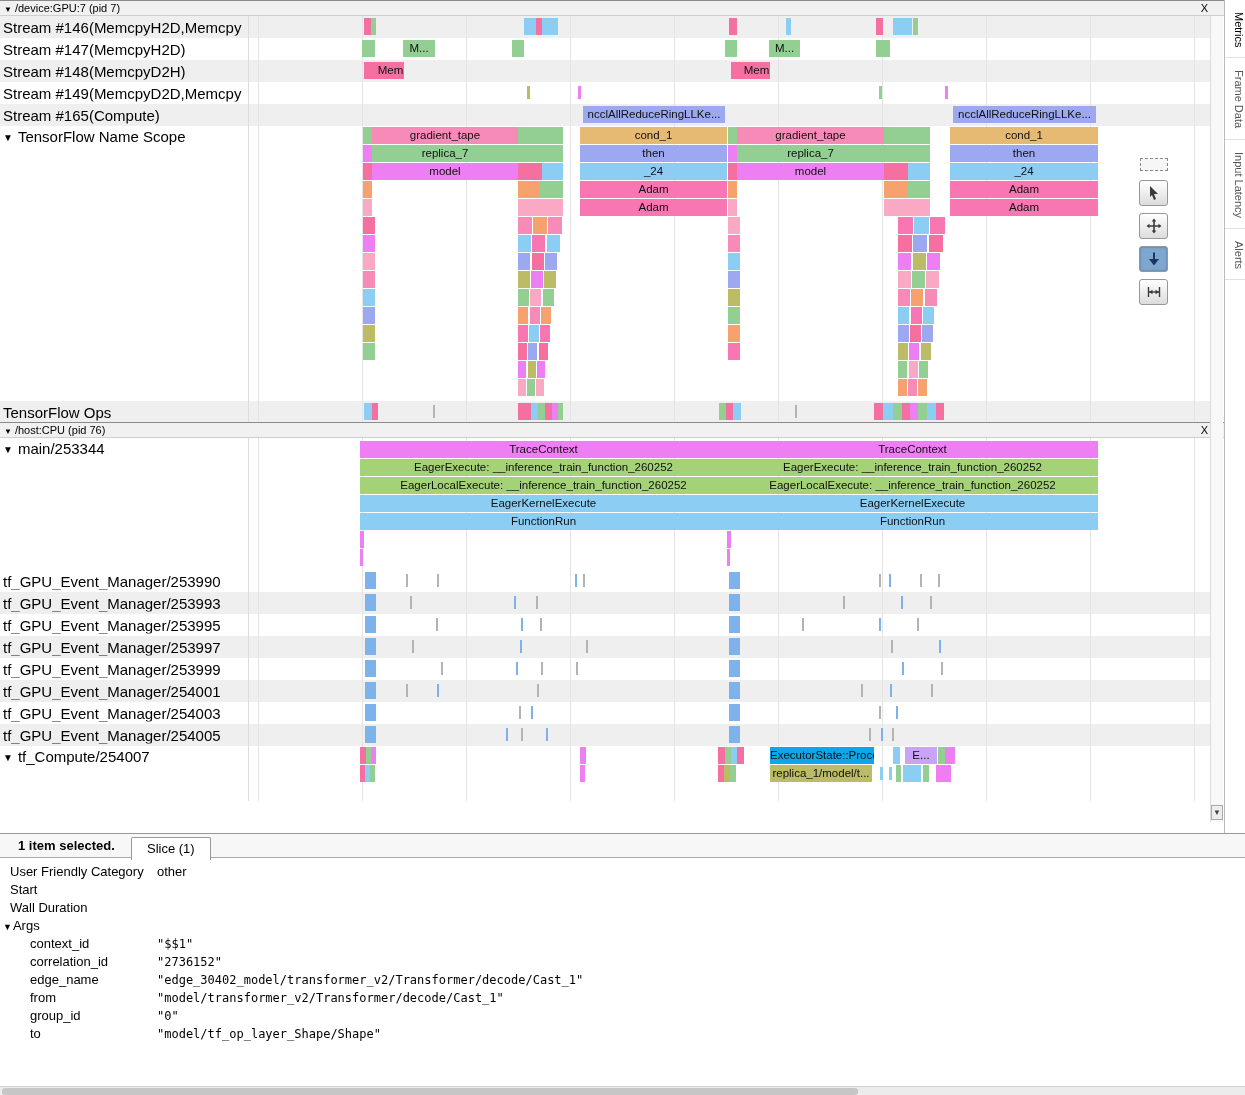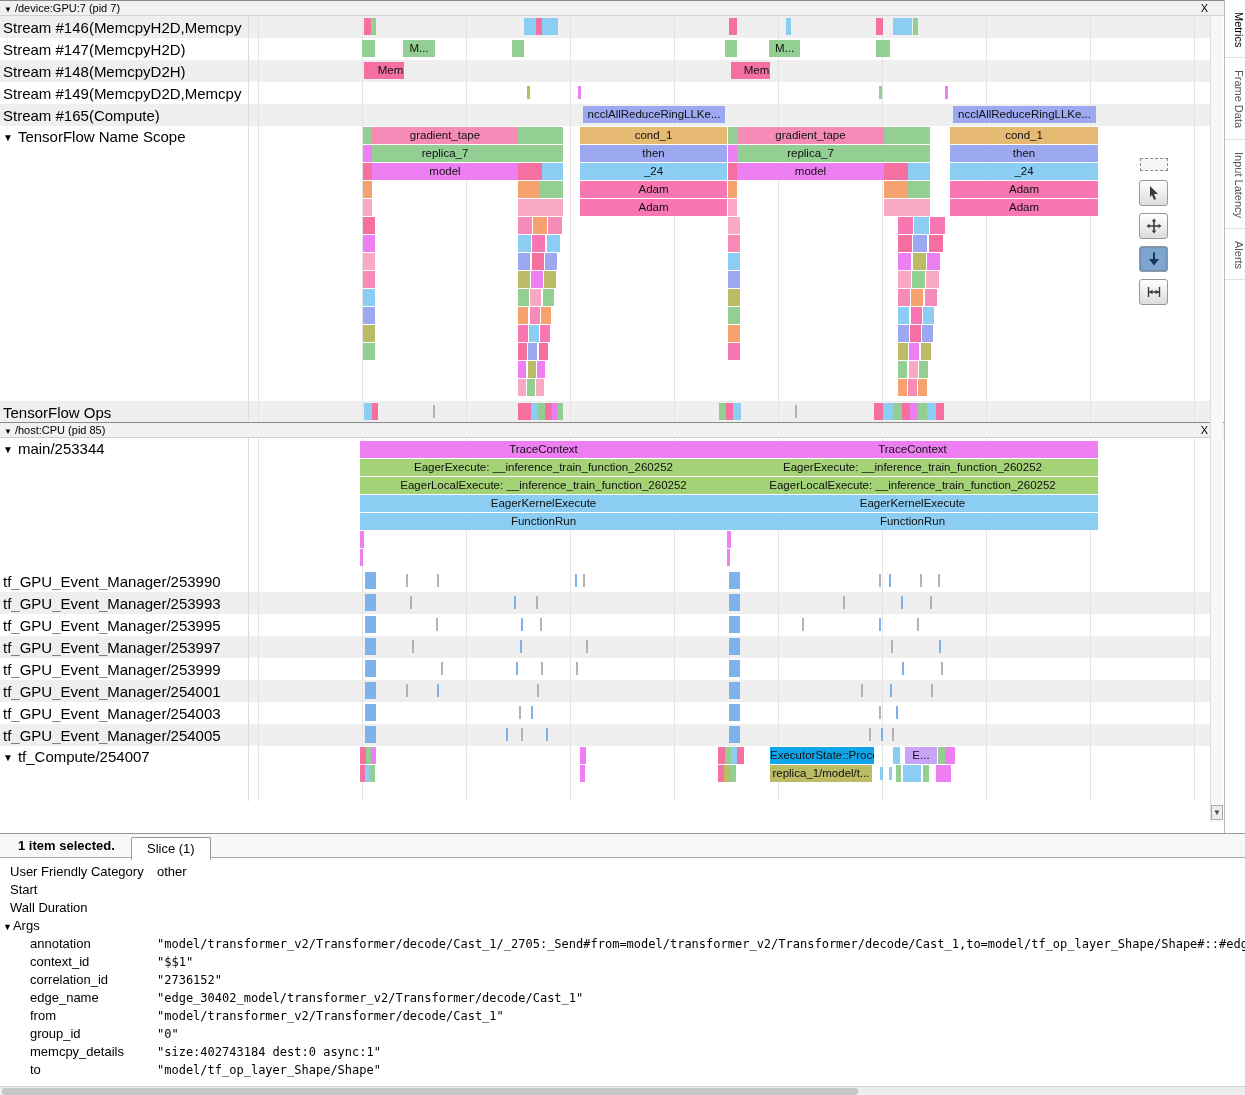--- a/index.html
+++ b/index.html
@@ -338,21 +338,21 @@
           <div class="slice" style="left: 893px; width: 9px; top: 2px; height: 17px; line-height: 17px; background: rgb(147, 206, 147);"></div>
           <div class="slice" style="left: 902px; width: 8px; top: 2px; height: 17px; line-height: 17px; background: rgb(245, 111, 161);"></div>
           <div class="slice" style="left: 910px; width: 8px; top: 2px; height: 17px; line-height: 17px; background: rgb(238, 127, 242);"></div>
           <div class="slice" style="left: 918px; width: 9px; top: 2px; height: 17px; line-height: 17px; background: rgb(147, 206, 147);"></div>
           <div class="slice" style="left: 927px; width: 9px; top: 2px; height: 17px; line-height: 17px; background: rgb(140, 205, 244);"></div>
           <div class="slice" style="left: 936px; width: 8px; top: 2px; height: 17px; line-height: 17px; background: rgb(245, 111, 161);"></div>
         </div>
       </div>
 
     <div class="sec-header">
-      <span class="harrow">▼</span><span>/host:CPU (pid 85)</span>
+      <span class="harrow">▼</span><span>/host:CPU (pid 76)</span>
       <span class="hclose">X</span>
     </div>
     <div class="tracks" id="cpu-tracks">
       <div class="label-border"></div>
     <div class="track" style="height: 132px;">
           <div class="gridline" style="left: 258px;"></div>
           <div class="gridline" style="left: 362px;"></div>
           <div class="gridline" style="left: 466px;"></div>
           <div class="gridline" style="left: 570px;"></div>
           <div class="gridline" style="left: 674px;"></div>
@@ -641,46 +641,38 @@
           <span class="d-value"></span>
         </div>
         <div class="detail-row">
           <span class="d-label">Wall Duration</span>
           <span class="d-value"></span>
         </div>
         <div class="detail-row">
           <span class="d-args-hdr"><span class="arrow">▼</span><span>Args</span></span>
         </div>
         <div class="detail-row">
-          <span class="d-label arg">annotation</span>
-          <span class="d-value mono">"model/transformer_v2/Transformer/decode/Cast_1/_2705:_Send#from=model/transformer_v2/Transformer/decode/Cast_1,to=model/tf_op_layer_Shape/Shape#::#edg</span>
-        </div>
-        <div class="detail-row">
           <span class="d-label arg">context_id</span>
           <span class="d-value mono">"$$1"</span>
         </div>
         <div class="detail-row">
           <span class="d-label arg">correlation_id</span>
           <span class="d-value mono">"2736152"</span>
         </div>
         <div class="detail-row">
           <span class="d-label arg">edge_name</span>
           <span class="d-value mono">"edge_30402_model/transformer_v2/Transformer/decode/Cast_1"</span>
         </div>
         <div class="detail-row">
           <span class="d-label arg">from</span>
           <span class="d-value mono">"model/transformer_v2/Transformer/decode/Cast_1"</span>
         </div>
         <div class="detail-row">
           <span class="d-label arg">group_id</span>
           <span class="d-value mono">"0"</span>
-        </div>
-        <div class="detail-row">
-          <span class="d-label arg">memcpy_details</span>
-          <span class="d-value mono">"size:402743184 dest:0 async:1"</span>
         </div>
         <div class="detail-row">
           <span class="d-label arg">to</span>
           <span class="d-value mono">"model/tf_op_layer_Shape/Shape"</span>
         </div>
       </div>
   </div>
 
   <div class="hscroll">
     <div class="hscroll-thumb"></div>

